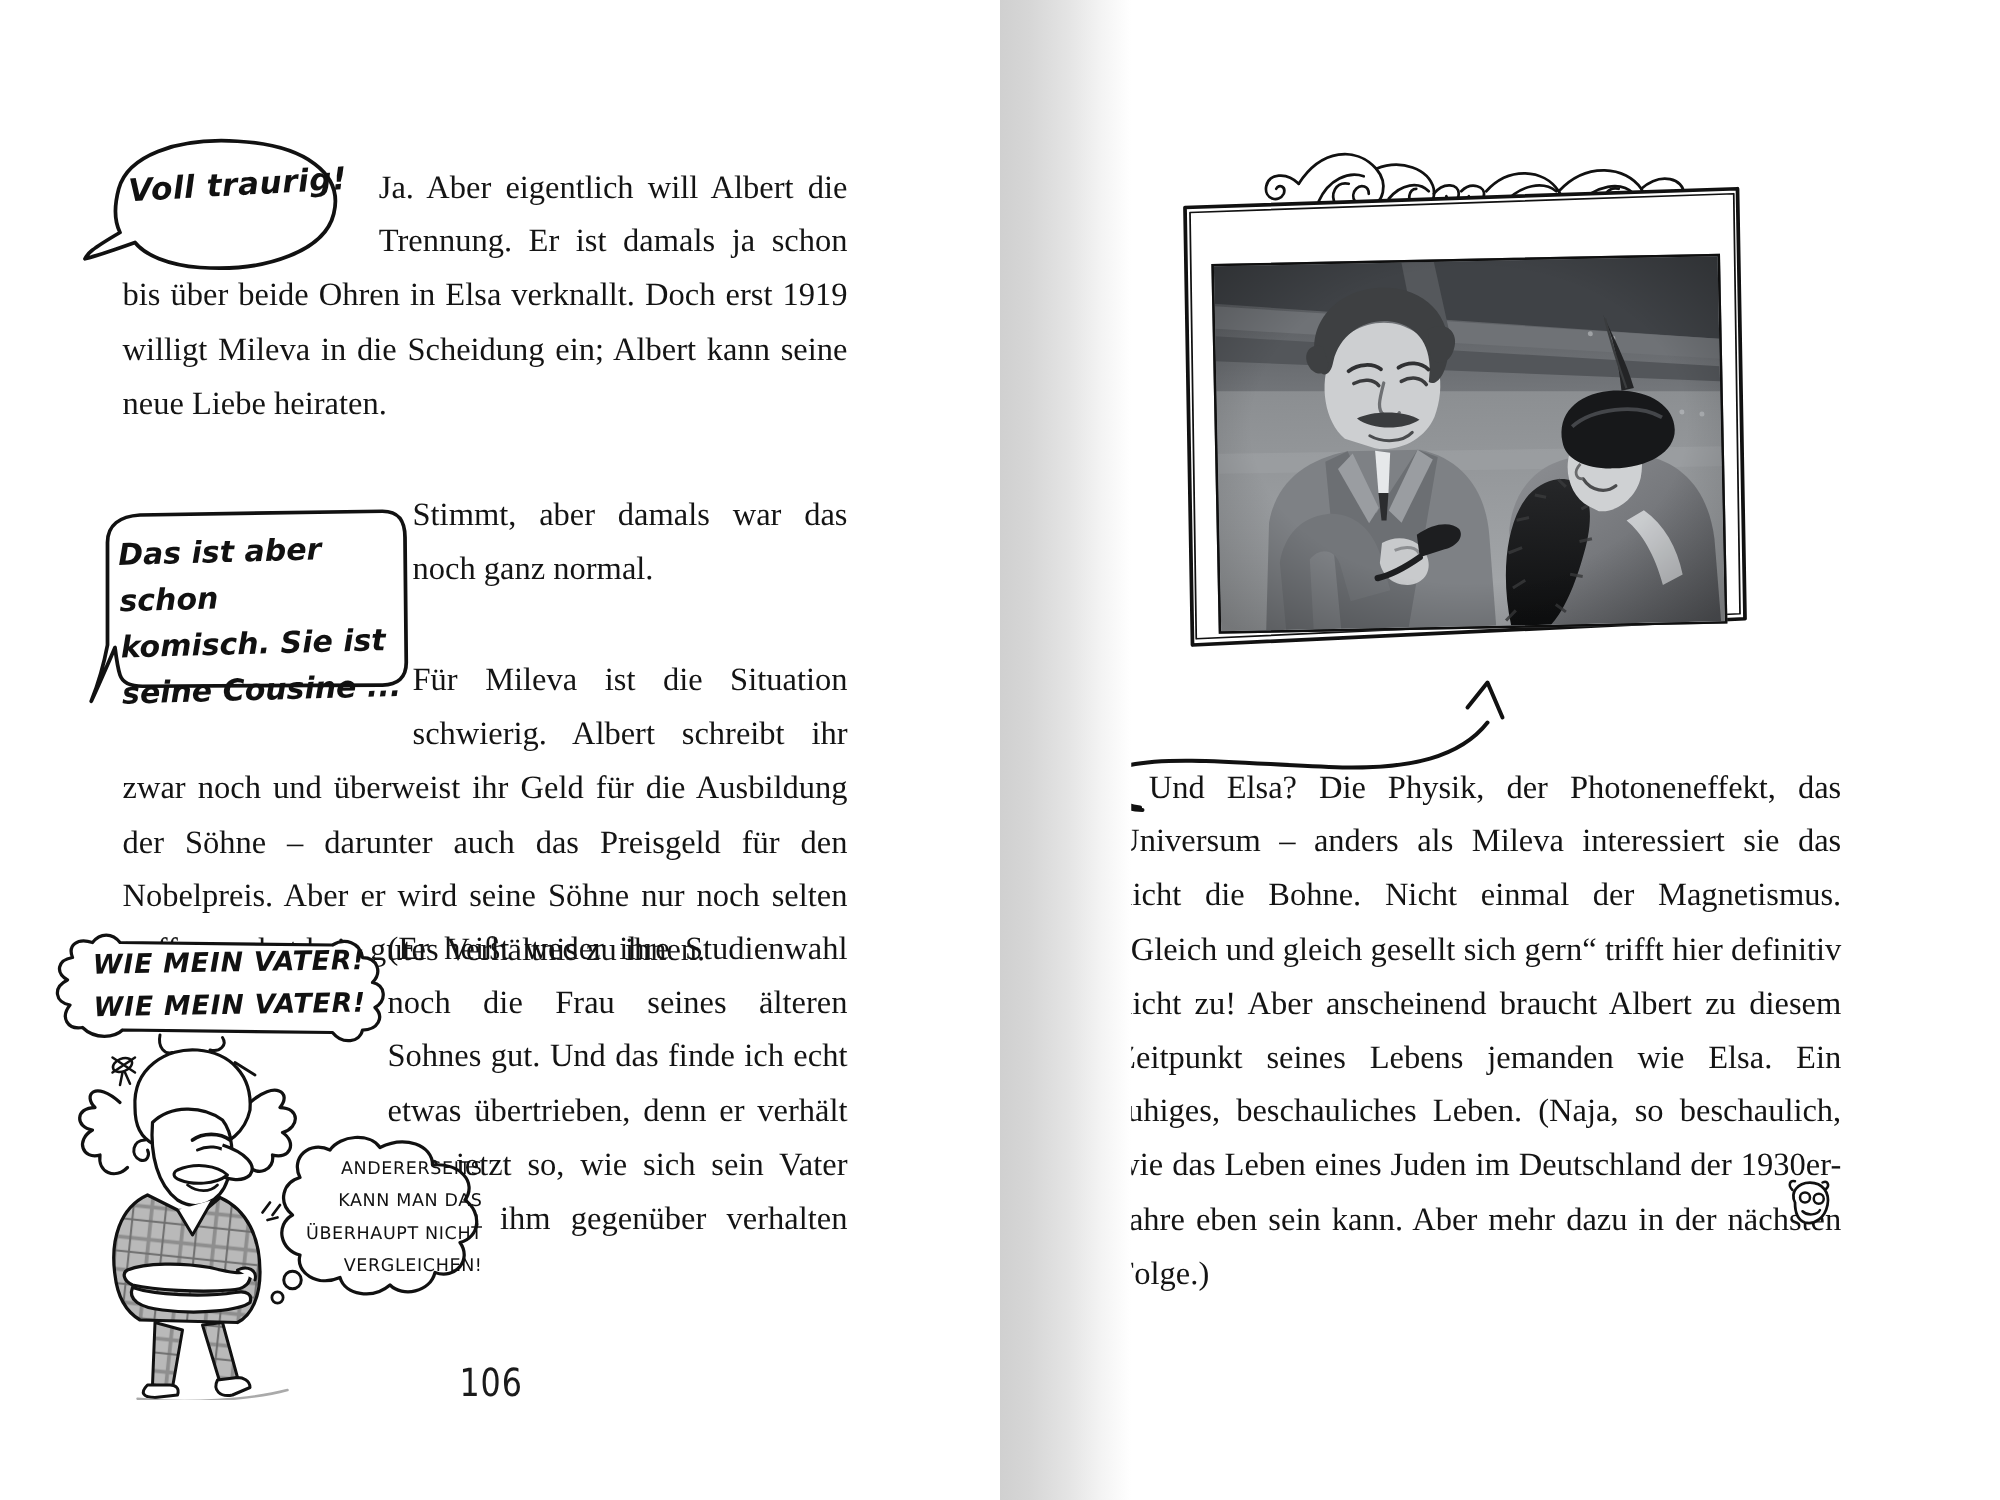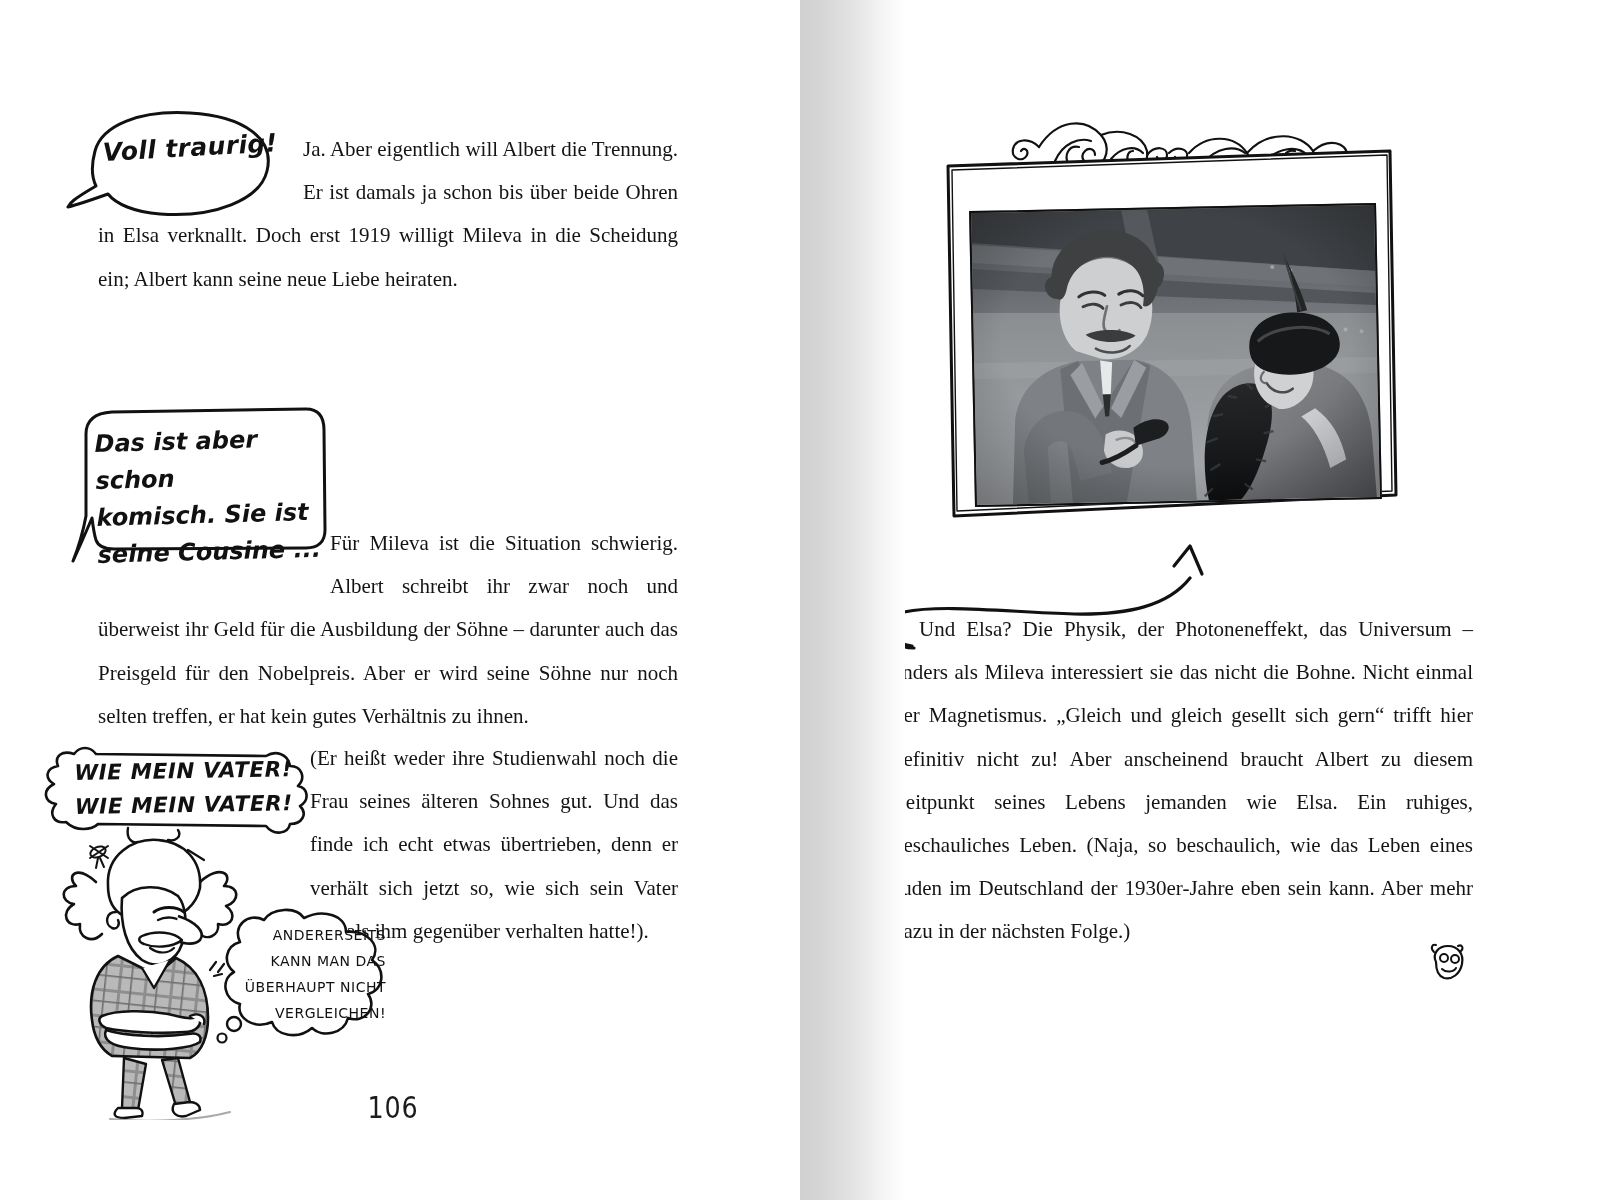--- a/index.html
+++ b/index.html
@@ -35,21 +35,21 @@
     top: 0;
     width: 800px;
     height: 1200px;
   }
   .page-left { left: 0; }
   .page-right { left: 800px; }
 
   
   .col {
     position: absolute;
-    font-size: 21px;
+    font-size: 26px;
     line-height: 43.2px;
     text-align: justify;
     text-justify: inter-word;
     hyphens: manual;
     color: #141414;
   }
   .col p { margin: 0; }
 
   #left-col-1 { left: 98px; top: 128px; width: 580px; }
   #left-col-2 { left: 98px; top: 390px; width: 580px; }
@@ -210,21 +210,21 @@
 
 <div class="spread">
 
   <div class="page page-left">
 
     <div class="col" id="left-col-1">
       <p><span class="shape-left-1"></span><span>Ja. Aber eigentlich will Albert die Trennung. Er ist damals ja schon bis über beide Ohren in Elsa verknallt. Doch erst 1919 willigt Mileva in die Scheidung ein; Albert kann seine neue Liebe heiraten.</span></p>
     </div>
 
     <div class="col" id="left-col-2">
-      <p><span class="shape-left-2"></span></p>
+      <p><span class="shape-left-2"></span><span>Stimmt, aber damals war das noch ganz normal.</span></p>
     </div>
 
     <div class="col" id="left-col-3">
       <p><span class="shape-left-2b"></span><span>Für Mileva ist die Situation schwierig. Albert schreibt ihr zwar noch und überweist ihr Geld für die Ausbildung der Söhne – darunter auch das Preisgeld für den Nobelpreis. Aber er wird seine Söhne nur noch selten treffen, er hat kein gutes Verhältnis zu ihnen.</span></p>
     </div>
 
     <div class="col" id="left-col-4">
       <p><span class="shape-left-4"></span><span>(Er heißt weder ihre Studienwahl noch die Frau seines älteren Sohnes gut. Und das finde ich echt etwas übertrieben, denn er verhält sich jetzt so, wie sich sein Vater damals ihm gegenüber verhalten hatte!).</span></p>
     </div>
 

